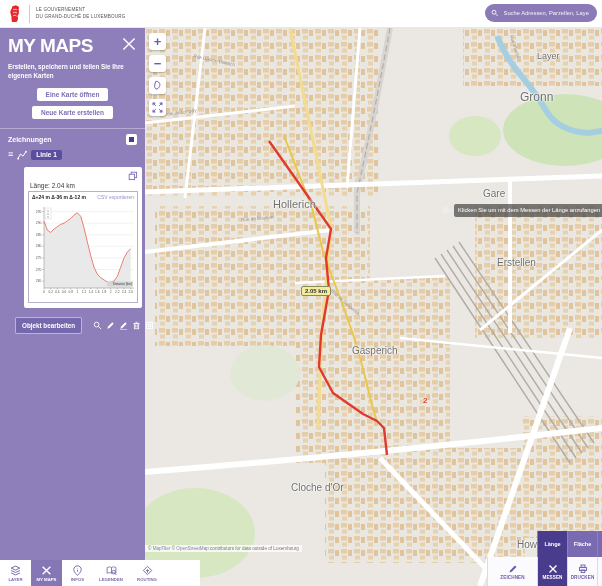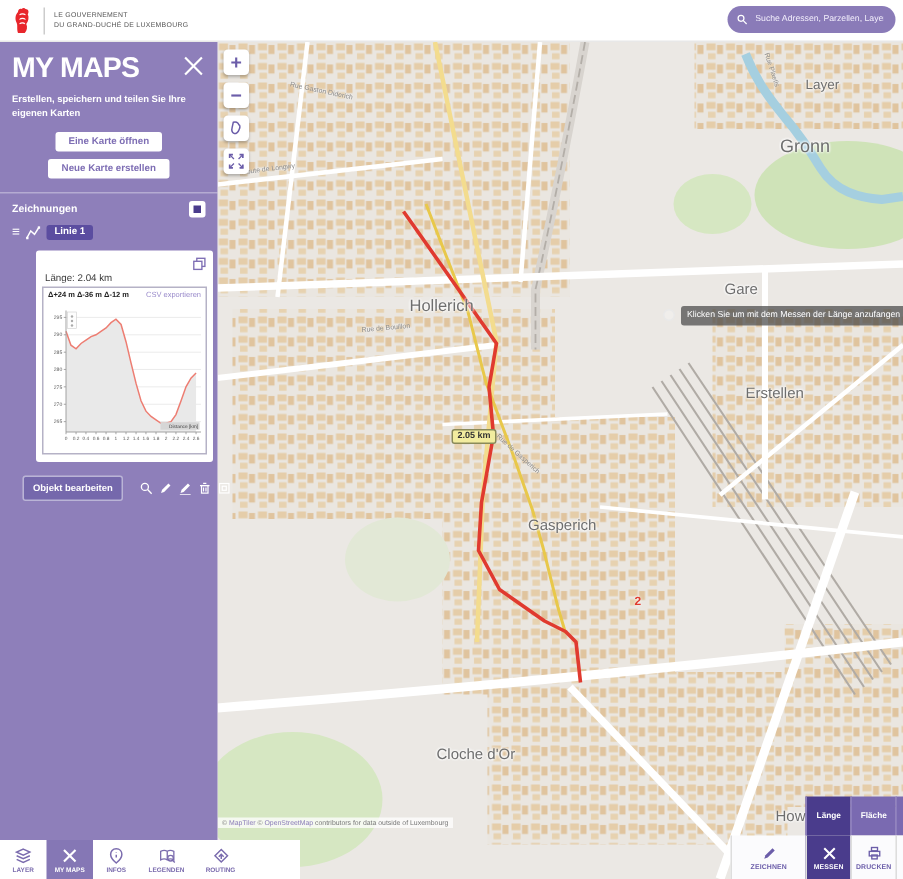--- a/index.html
+++ b/index.html
@@ -142,21 +142,21 @@
       <path d="M139,108 L167,180 L179,227 L197,275 L210,312 L217,337 L227,377 L232,394" fill="none" stroke="#e8c84a" stroke-width="2"></path>
 
       <path d="M124,113 L129,120 L186,201 L181,230 L184,262 L176,307 L174,339 L188,365 L218,386 L232,393 L239,400 L242,427" fill="none" stroke="#e03a2f" stroke-width="2.4" stroke-linejoin="round"></path>
     </svg>
 
     
     <div class="maplabel" style="left:128px;top:170px;font-size:11px;">Hollerich</div>
     <div class="maplabel" style="left:338px;top:160px;font-size:10px;text-align:center;">Gare</div>
     <div class="maplabel" style="left:352px;top:229px;font-size:10px;">Erstellen</div>
     <div class="maplabel" style="left:207px;top:317px;font-size:10px;">Gasperich</div>
-    <div class="maplabel" style="left:146px;top:470px;font-size:10px;">Cloche d'Or</div>
+    <div class="maplabel" style="left:146px;top:454px;font-size:10px;">Cloche d'Or</div>
     <div class="maplabel" style="left:375px;top:62px;font-size:12px;">Gronn</div>
     <div class="maplabel" style="left:392px;top:23px;font-size:9px;">Layer</div>
     <div class="maplabel" style="left:372px;top:511px;font-size:10px;z-index:4;">Howald</div>
     
     <div class="streetlabel" style="left:48px;top:30px;transform:rotate(12deg);">Rue Gaston Diderich</div>
     <div class="streetlabel" style="left:16px;top:82px;transform:rotate(-7deg);">Route de Longwy</div>
     <div class="streetlabel" style="left:96px;top:188px;transform:rotate(-5deg);">Rue de Bouillon</div>
     <div class="streetlabel" style="left:182px;top:272px;transform:rotate(42deg);">Rue de Gasperich</div>
     <div class="streetlabel" style="left:358px;top:16px;transform:rotate(72deg);">Rue Plaetis</div>
 

